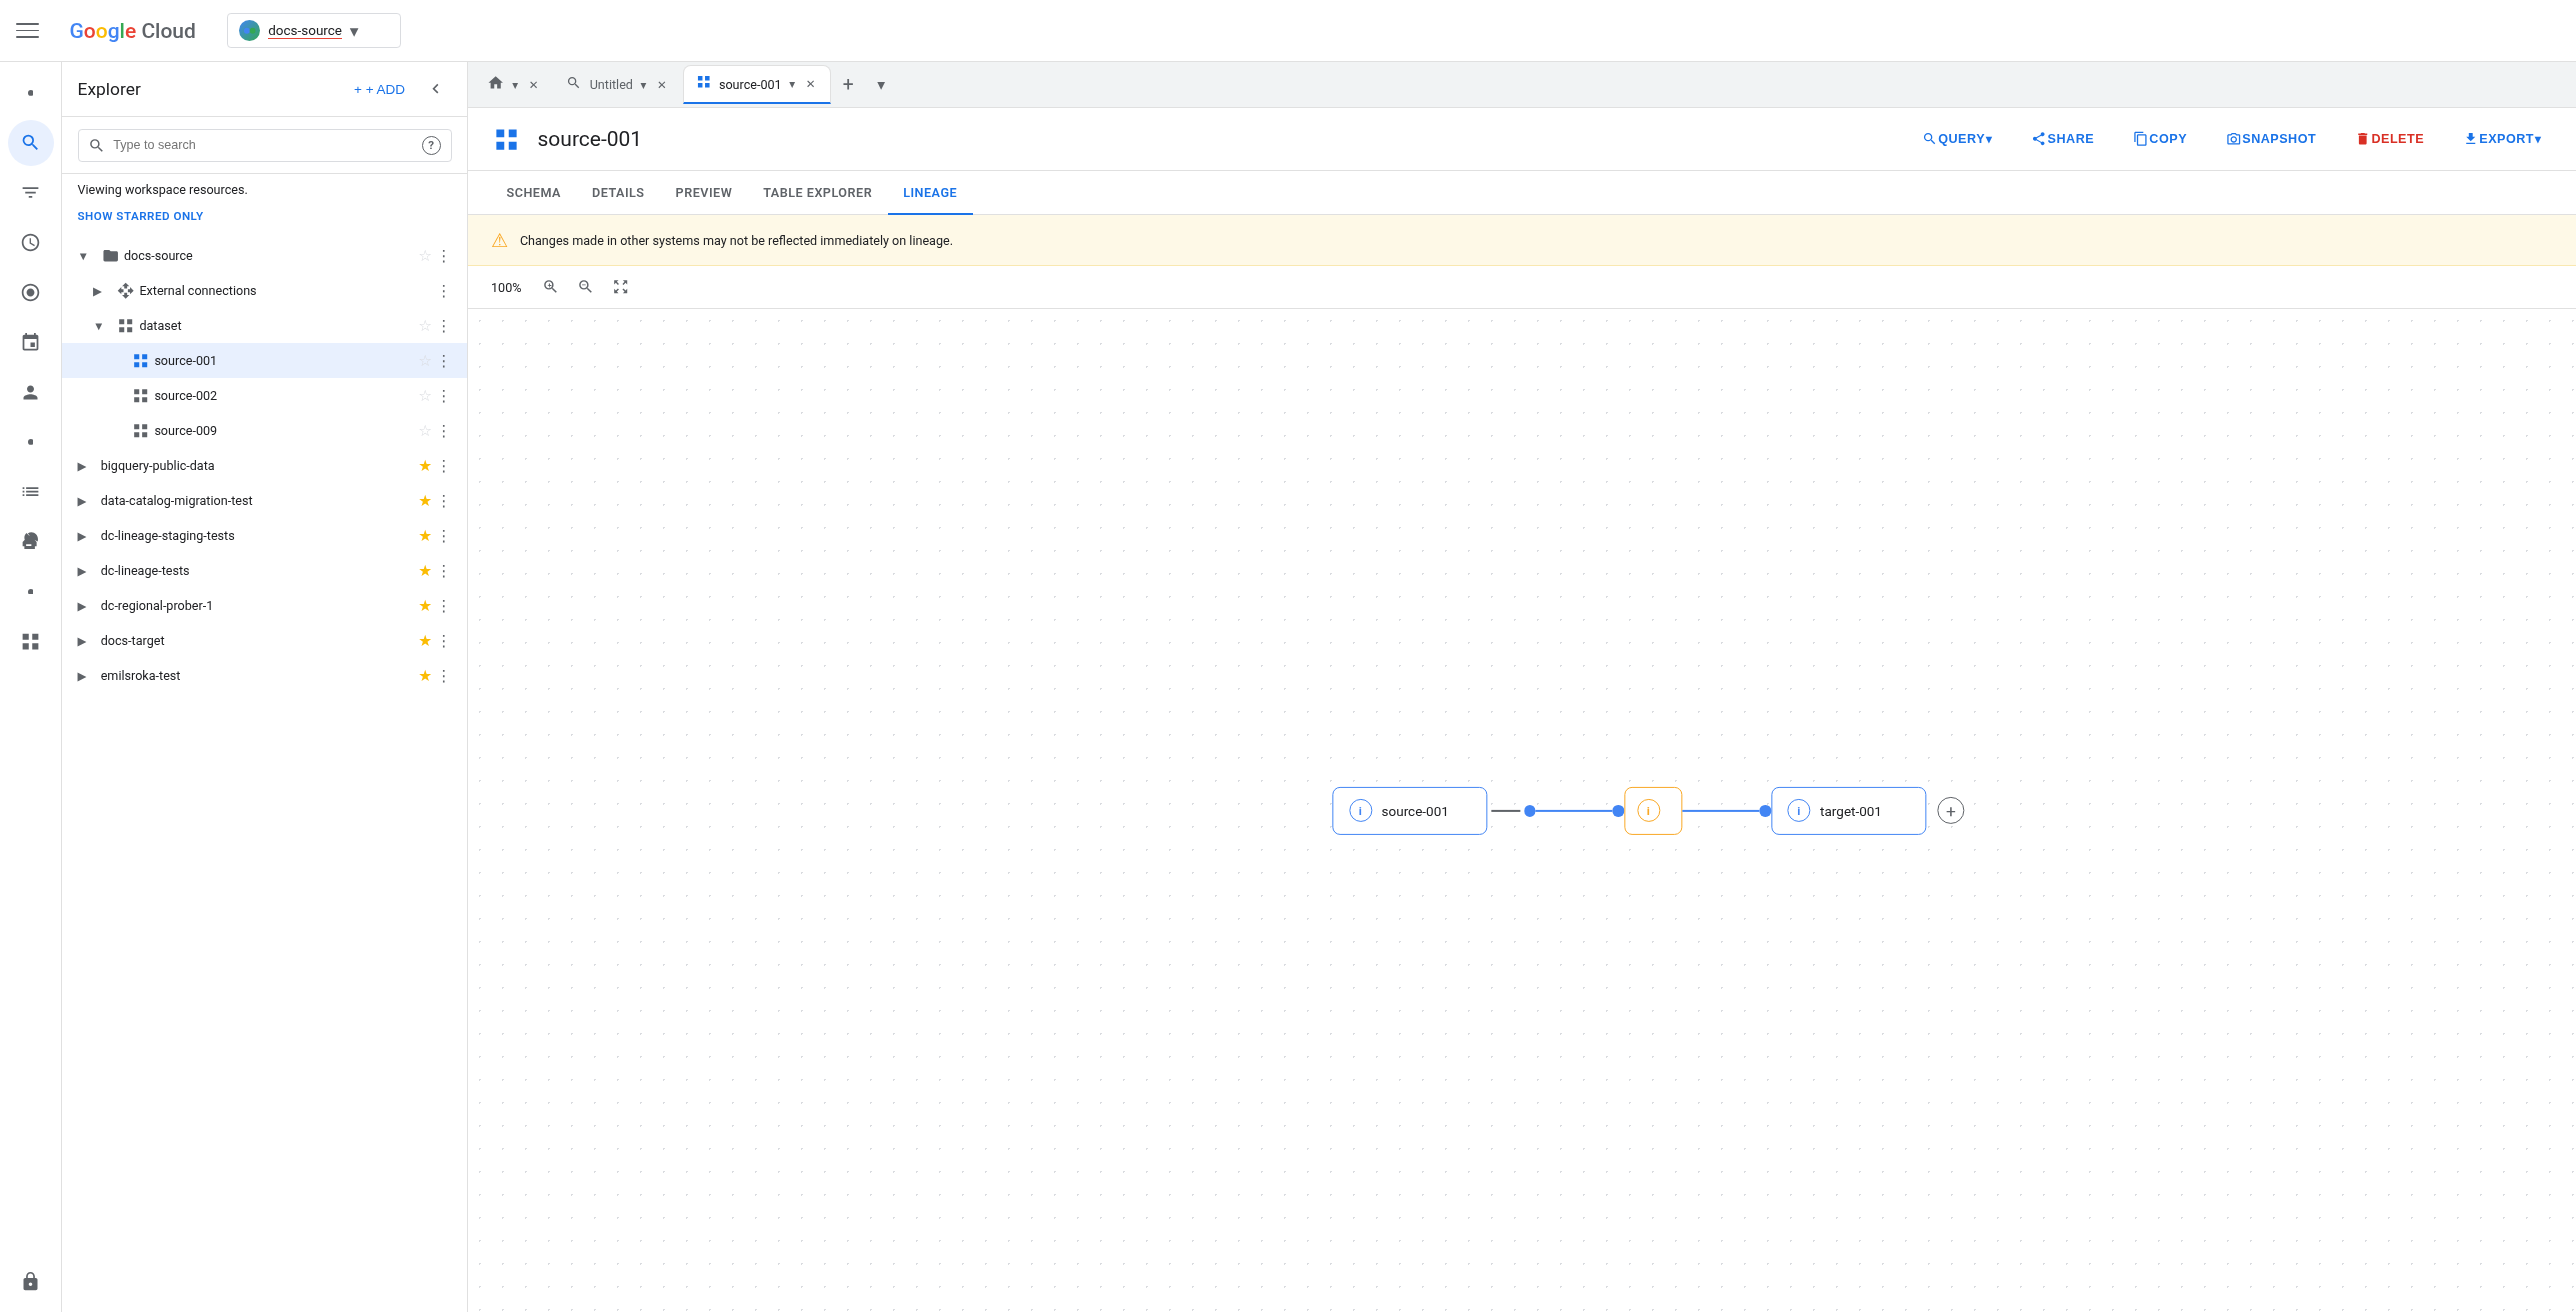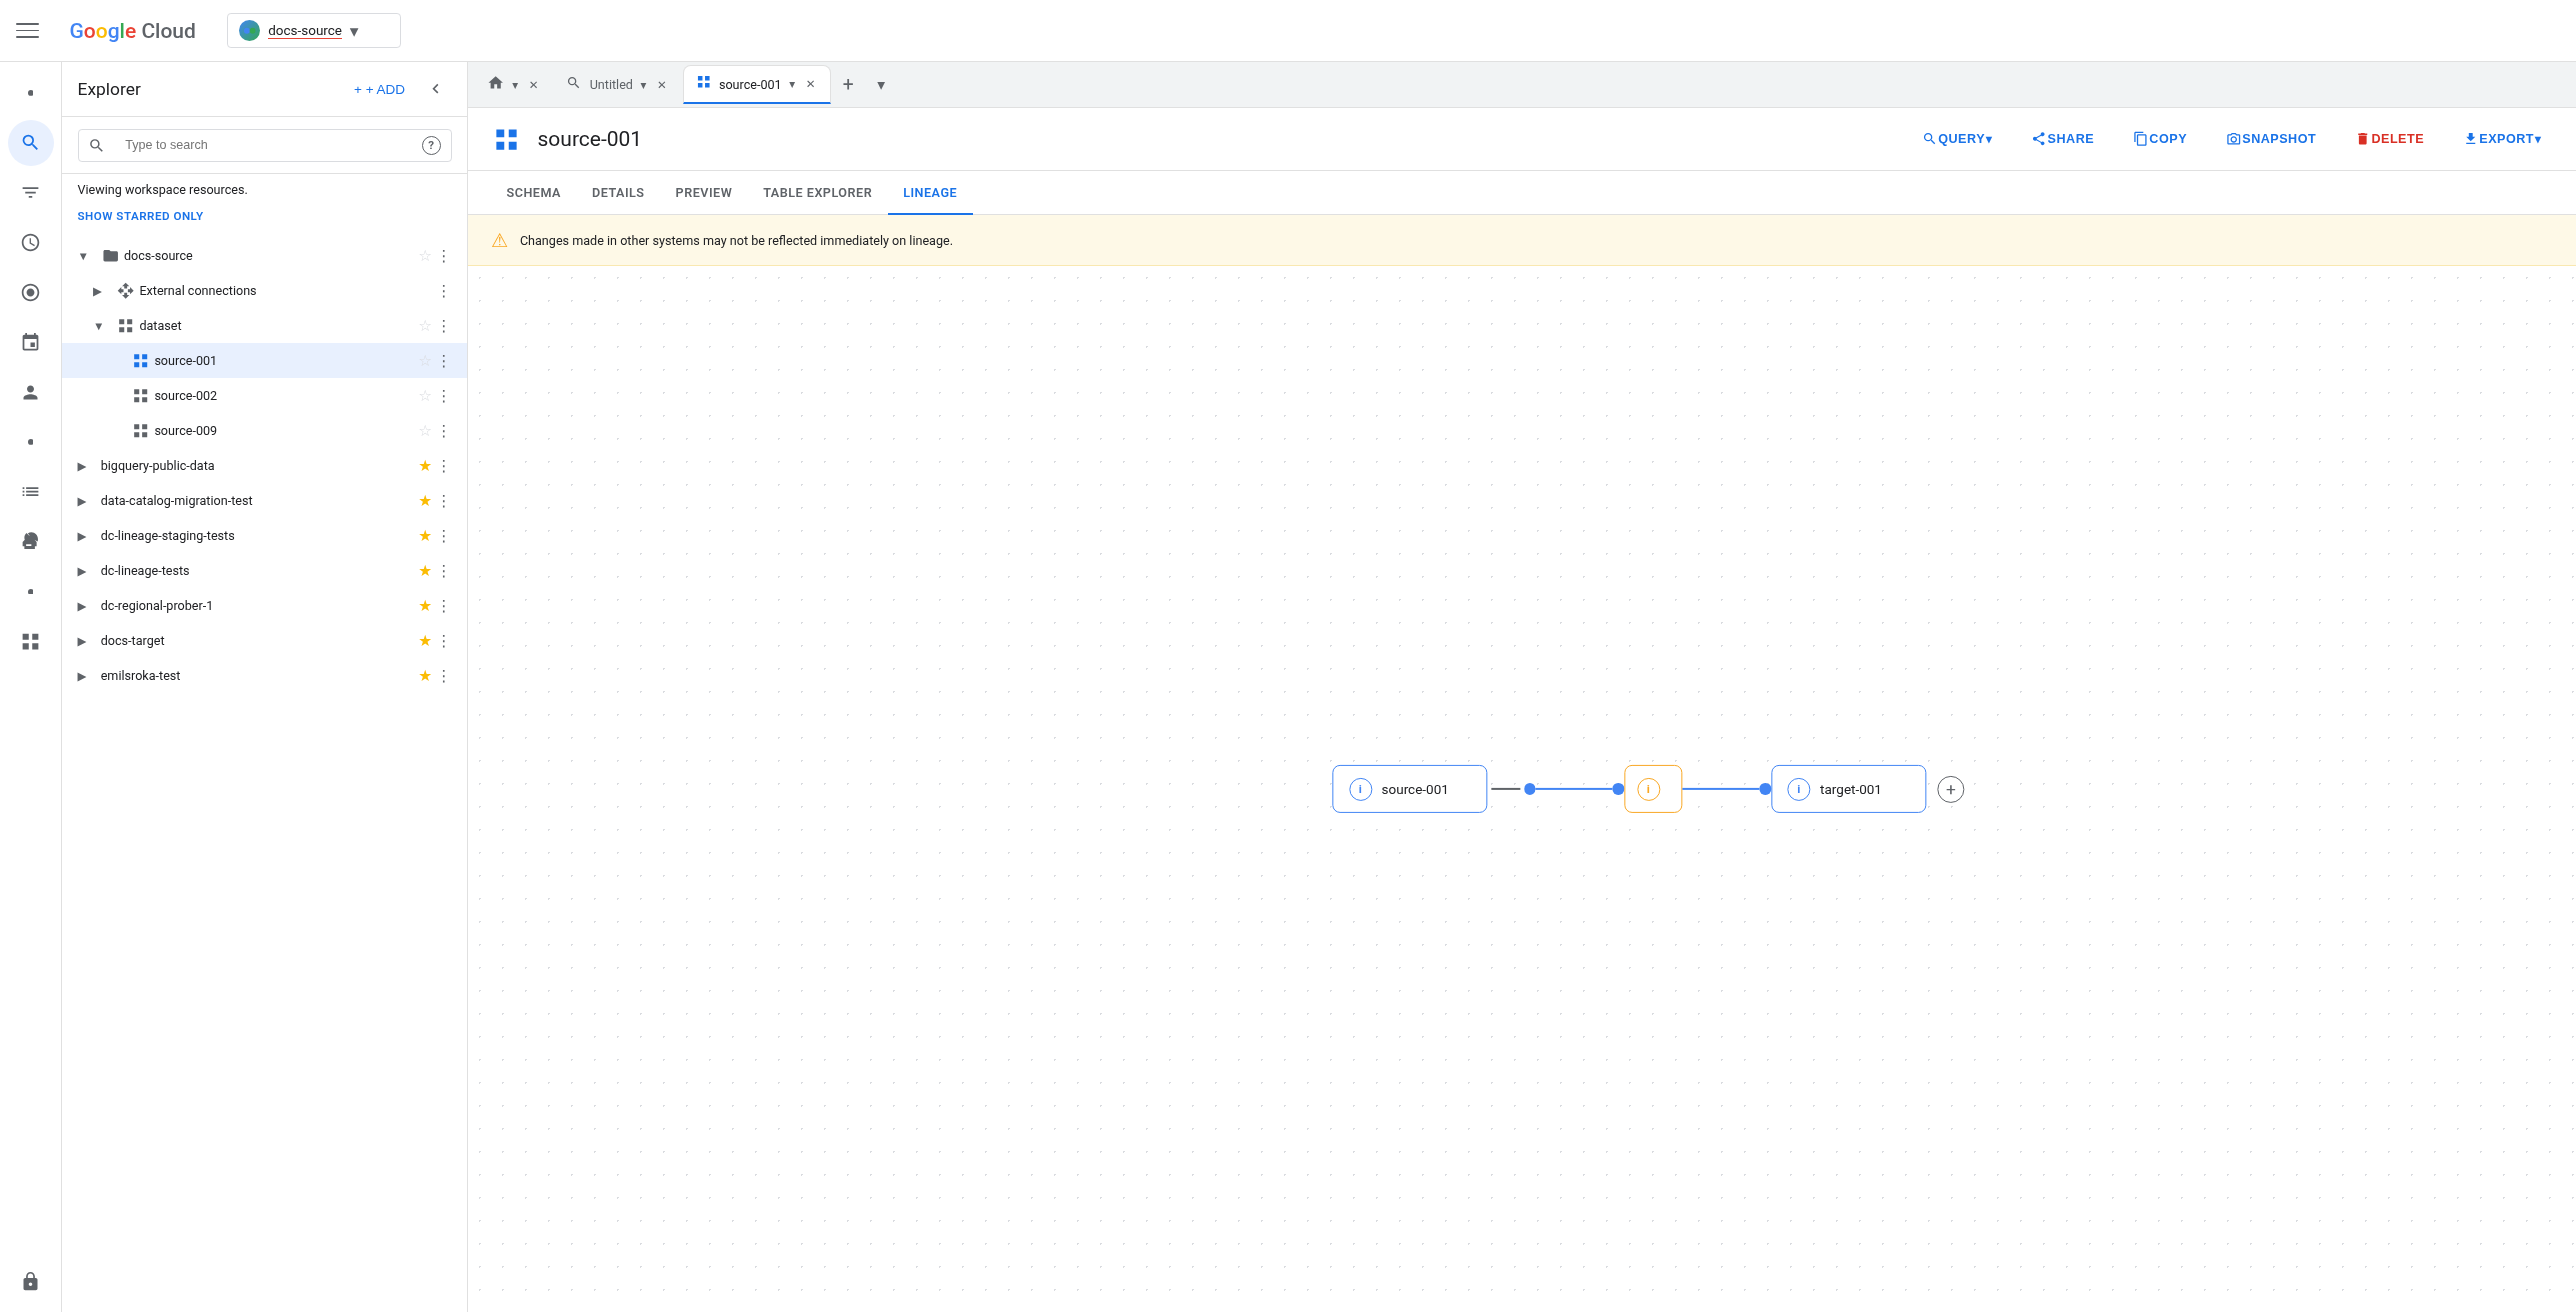--- a/index.html
+++ b/index.html
@@ -162,21 +162,20 @@
       border-radius: 3.9px;
       padding: 5.8px 9.7px;
       gap: 7.7px;
     }
     .search-box input {
       flex: 1;
       border: none;
       outline: none;
       font-size: 12.6px;
       color: #14532d;
-      margin-left: 12px;
     }
     .help-icon {
       width: 19.3px; height: 19.3px;
       border: 1.9px solid #5f6368;
       border-radius: 50%;
       display: flex; align-items: center; justify-content: center;
       font-size: 11.6px;
       font-weight: bold;
       color: #5f6368;
       cursor: pointer;
@@ -826,20 +825,38 @@
       <div class="sub-tab active">
         <span>LINEAGE</span>
       </div>
     </div>
 
     <div class="warning-banner">
       <span class="warning-icon">⚠</span>
       <span class="warning-text">Changes made in other systems may not be reflected immediately on lineage.</span>
     </div>
 
+    <div class="zoom-controls">
+      <span class="zoom-level">100%</span>
+      <button class="zoom-btn">
+        <svg width="17.4" height="17.4" viewBox="0 0 24 24">
+          <path fill="#5f6368" d="M15.5 14h-.79l-.28-.27A6.471 6.471 0 0 0 16 9.5 6.5 6.5 0 1 0 9.5 16c1.61 0 3.09-.59 4.23-1.57l.27.28v.79l5 4.99L20.49 19l-4.99-5zm-6 0C7.01 14 5 11.99 5 9.5S7.01 5 9.5 5 14 7.01 14 9.5 11.99 14 9.5 14zm.5-4H8v1h2v2h1v-2h2V9.5h-2v-2H9.5v2z"></path>
+        </svg>
+      </button>
+      <button class="zoom-btn">
+        <svg width="17.4" height="17.4" viewBox="0 0 24 24">
+          <path fill="#5f6368" d="M15.5 14h-.79l-.28-.27A6.471 6.471 0 0 0 16 9.5 6.5 6.5 0 1 0 9.5 16c1.61 0 3.09-.59 4.23-1.57l.27.28v.79l5 4.99L20.49 19l-4.99-5zm-6 0C7.01 14 5 11.99 5 9.5S7.01 5 9.5 5 14 7.01 14 9.5 11.99 14 9.5 14zM7 9h5v1H7z"></path>
+        </svg>
+      </button>
+      <button class="zoom-btn">
+        <svg width="17.4" height="17.4" viewBox="0 0 24 24">
+          <path fill="#5f6368" d="M15 3l2.3 2.3-2.89 2.87 1.42 1.42L18.7 6.7 21 9V3h-6zM3 9l2.3-2.3 2.87 2.89 1.42-1.42L6.7 5.3 9 3H3v6zm6 12l-2.3-2.3 2.89-2.87-1.42-1.42L5.3 17.3 3 15v6h6zm12-6l-2.3 2.3-2.87-2.89-1.42 1.42 2.89 2.87L15 21h6v-6z"></path>
+        </svg>
+      </button>
+    </div>
 
     <div class="lineage-canvas">
       <div class="lineage-diagram">
 
         <div class="lineage-node">
           <div class="node-info-icon blue">i</div>
           <span class="node-label">source-001</span>
         </div>
 
         <div class="lineage-connector">

